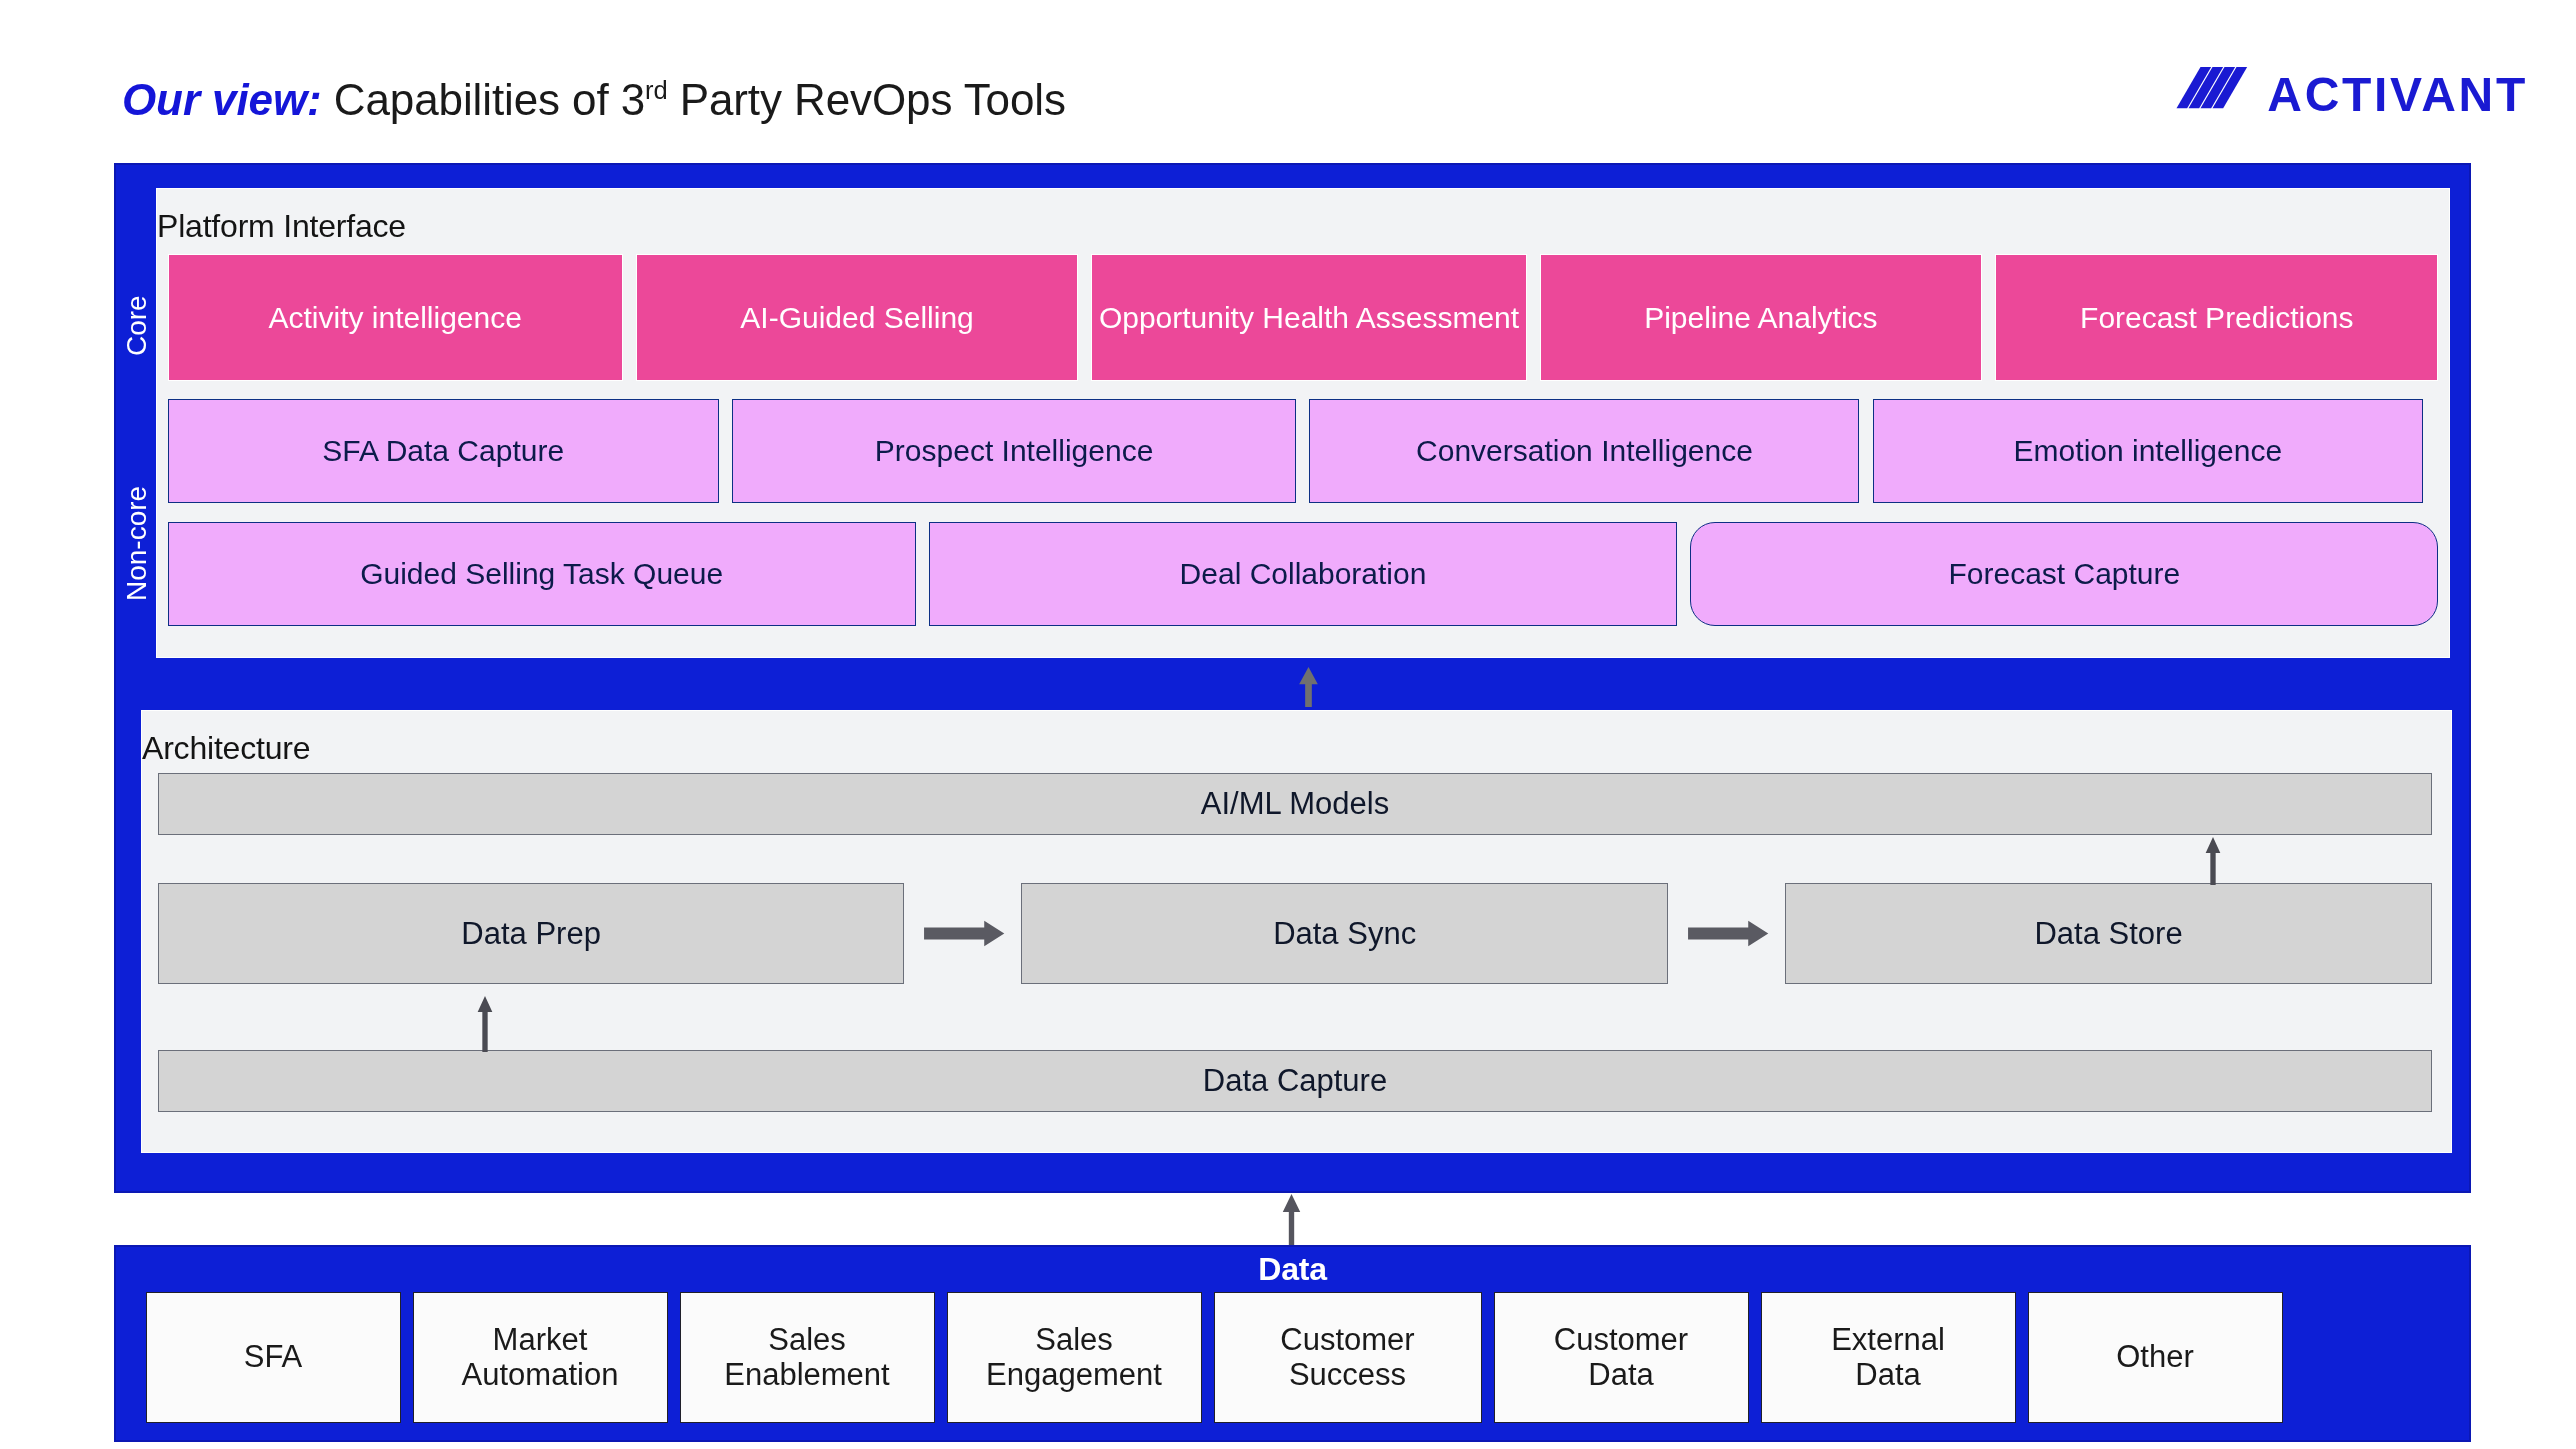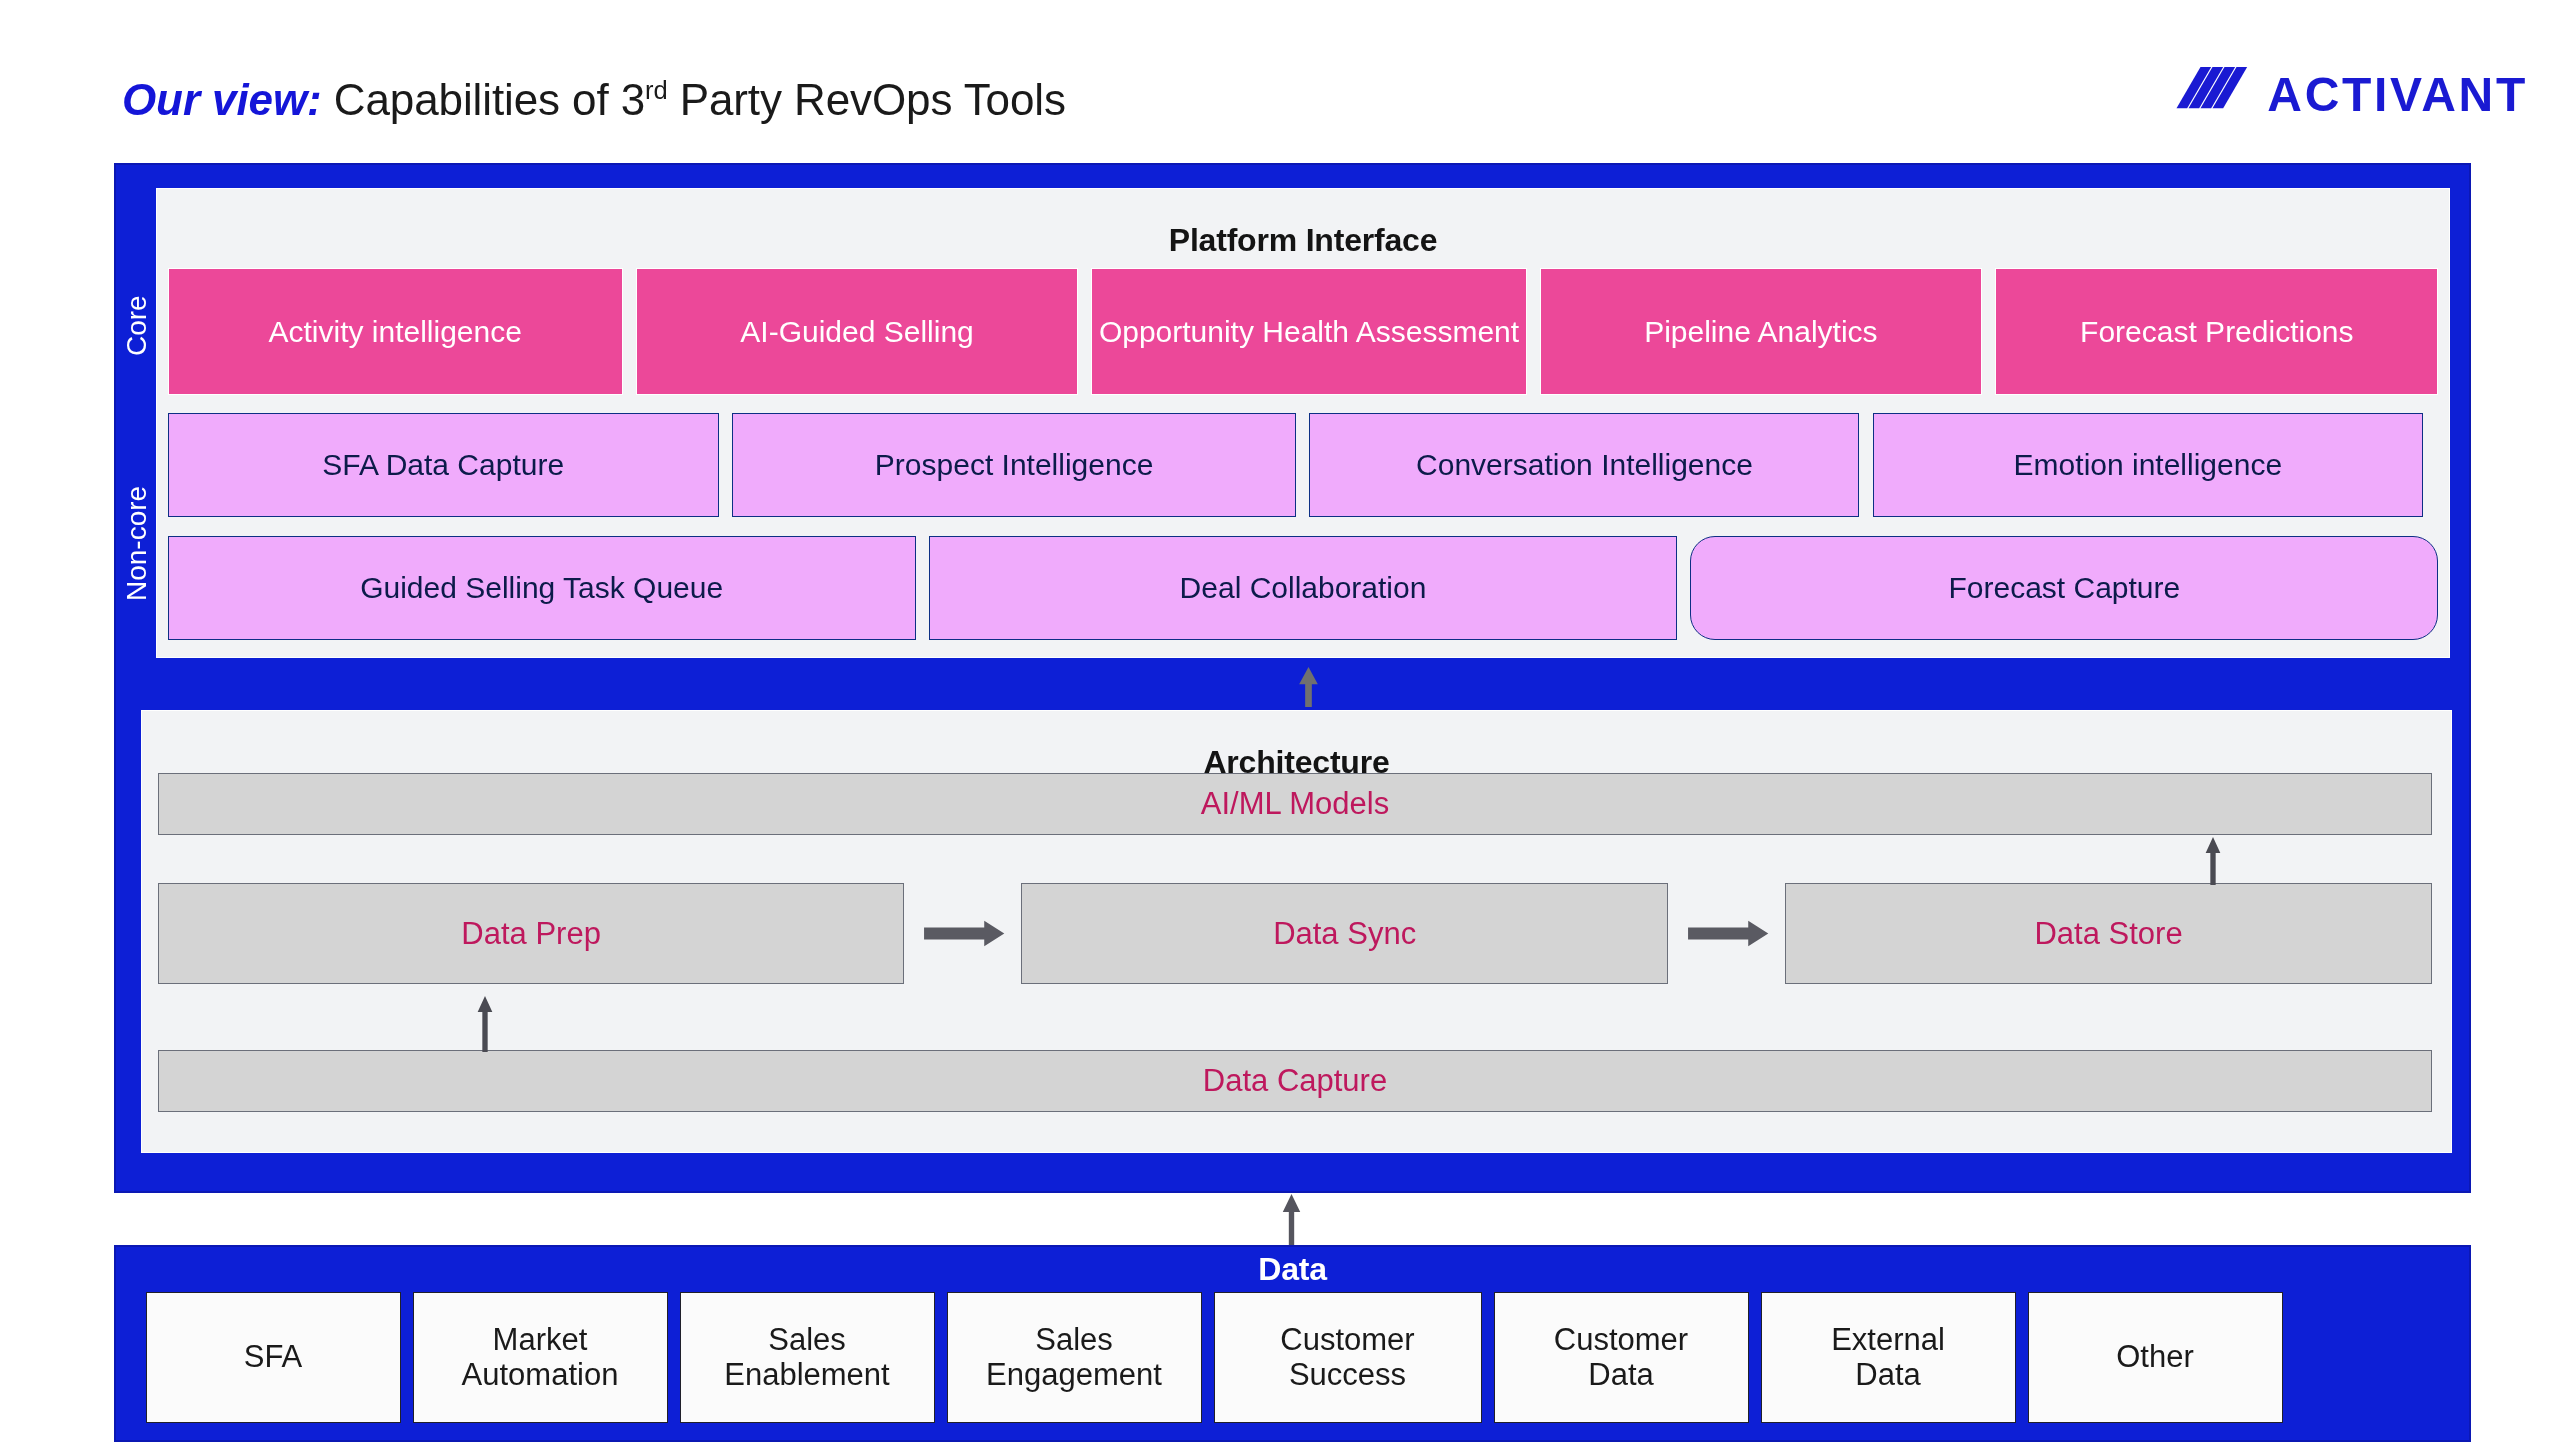--- a/index.html
+++ b/index.html
@@ -57,22 +57,22 @@
   .rail-noncore { top: 416px; height: 255px; }
 
   
   .pi-panel {
     position: absolute; left: 156px; top: 188px;
     width: 2294px; height: 470px;
     background: #f2f3f5;
     border: 1.3px solid #ffffff;
   }
   .panel-heading {
-    text-align: center; font-size: 32px; font-weight: bold;
-    color: #141414; padding-top: 33px; letter-spacing: -0.2px;
+    text-align: left; font-size: 32px; font-weight: normal;
+    color: #141414; padding-top: 19px; letter-spacing: -0.2px;
   }
 
   .row { display: flex; gap: 13.4px; padding: 0 10.7px; }
 
   .tile {
     display: flex; align-items: center; justify-content: center;
     text-align: center; line-height: 1.12;
     border: 1.3px solid #ffffff;
   }
   .tile-core {
@@ -91,21 +91,21 @@
   
   .arch-panel {
     position: absolute; left: 141px; top: 710px;
     width: 2311px; height: 443px;
     background: #f2f3f5;
     border: 1.3px solid #ffffff;
   }
   .arch-bar {
     background: #d4d4d4; border: 1.3px solid #6b6f7a;
     display: flex; align-items: center; justify-content: center;
-    color: #be185d; font-size: 31px; text-align: center;
+    color: #0f172a; font-size: 31px; text-align: center;
   }
   .arch-ml {
     position: absolute; left: 16px; top: 62px;
     width: 2274px; height: 62px;
   }
   .arch-mid { position: absolute; left: 16px; top: 172px; width: 2274px; height: 101px; }
   .arch-mid-inner { display: flex; height: 100%; gap: 0; }
   .arch-capture {
     position: absolute; left: 16px; top: 339px;
     width: 2274px; height: 62px;

